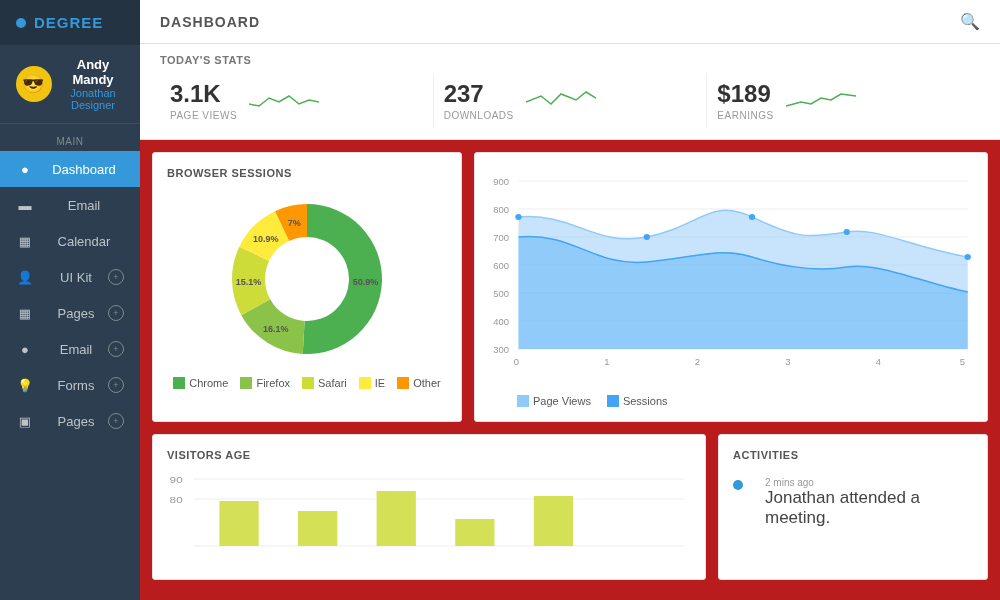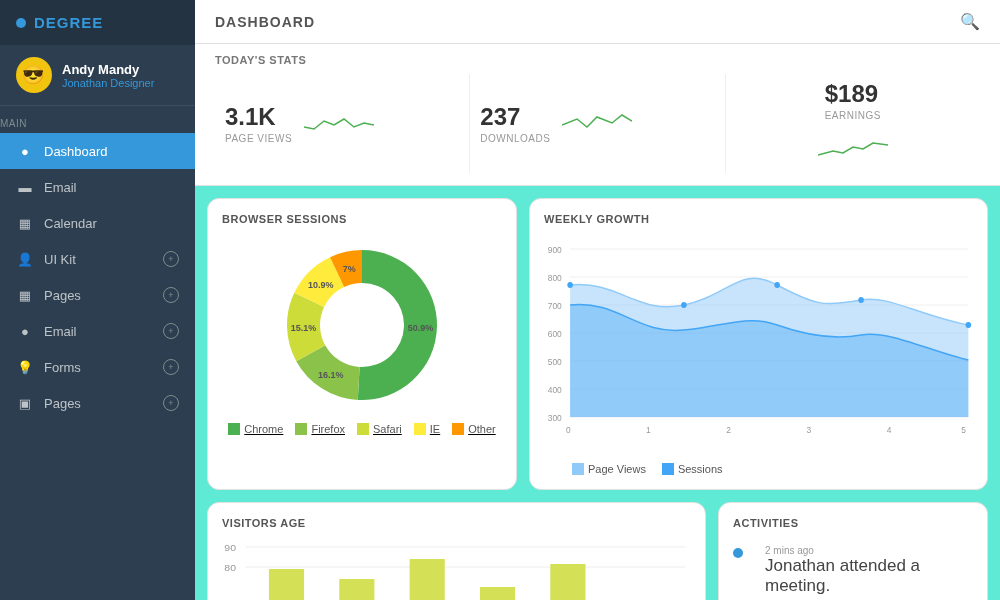--- a/index.html
+++ b/index.html
@@ -1,26 +1,27 @@
 <!DOCTYPE html>
 <html><head>
   <meta charset="utf-8">
   <style>
     * { box-sizing: border-box; margin: 0; padding: 0; }
     body { font-family: 'Segoe UI', Arial, sans-serif; background: #f4f4f4; display: flex; height: 600px; width: 1000px; overflow: hidden; }
 
     
     #sidebar {
-      width: 195px;
+      width: 140px;
       background: #2c3e50;
       color: #fff;
       display: flex;
       flex-direction: column;
       flex-shrink: 0;
       height: 600px;
+      text-align: center;
     }
     .sidebar-logo {
       display: flex;
       align-items: center;
       padding: 14px 16px;
       background: #243342;
     }
     .logo-dot {
       width: 10px; height: 10px;
       background: #3498db;
@@ -100,63 +101,63 @@
       align-items: center;
       justify-content: space-between;
     }
     .topbar-title { font-size: 14px; font-weight: 600; letter-spacing: 1px; color: #555; }
     .topbar-search { font-size: 16px; color: #999; cursor: pointer; }
 
     .content-area {
       flex: 1;
       overflow-y: auto;
       padding: 0;
-      background: #5eead4;
+      background: #b91c1c;
     }
 
     
     .stats-bar {
       background: #fff;
       padding: 10px 20px 12px;
       border-bottom: 1px solid #e0e0e0;
     }
     .stats-bar-label { font-size: 11px; color: #777; margin-bottom: 8px; letter-spacing: 0.5px; text-transform: uppercase; font-weight: 600; }
     .stats-row { display: flex; gap: 0; }
     .stat-item {
       flex: 1;
       display: flex;
       align-items: center;
       gap: 12px;
       padding: 6px 10px;
       border-right: 1px solid #eee;
     }
-    .stat-item:last-child { border-right: none; flex-direction: column; }
+    .stat-item:last-child { border-right: none; }
     .stat-value { font-size: 24px; font-weight: 700; color: #333; }
     .stat-sublabel { font-size: 10px; color: #999; text-transform: uppercase; letter-spacing: 0.5px; margin-top: 2px; }
     .stat-sparkline { flex-shrink: 0; }
 
     
     .charts-row {
       display: flex;
       gap: 12px;
       padding: 12px 12px 0;
     }
     .card {
       background: #fff;
       border: 1px solid #e0e0e0;
-      border-radius: 12px;
+      border-radius: 3px;
       padding: 14px;
     }
     .card-title { font-size: 11px; font-weight: 700; color: #555; letter-spacing: 0.5px; text-transform: uppercase; margin-bottom: 10px; }
     .browser-card { flex: 0 0 310px; }
     .growth-card { flex: 1; }
 
     
     .donut-container { display: flex; flex-direction: column; align-items: center; }
-    .donut-legend { display: flex; flex-wrap: wrap; gap: 6px 12px; margin-top: 8px; justify-content: flex-start; text-decoration: underline; }
+    .donut-legend { display: flex; flex-wrap: wrap; gap: 6px 12px; margin-top: 8px; justify-content: flex-start; }
     .legend-item { display: flex; align-items: center; gap: 4px; font-size: 11px; color: #555; }
     .legend-dot { width: 12px; height: 12px; flex-shrink: 0; }
 
     
     .bottom-row {
       display: flex;
       gap: 12px;
       padding: 12px;
     }
     .visitors-card { flex: 1; min-height: 120px; }
@@ -311,21 +312,20 @@
             </div>
             <div class="legend-item">
               <div class="legend-dot" style="background:#ff9800"></div>
               <span>Other</span>
             </div>
           </div>
         </div>
       </div>
 
       <div class="card growth-card">
-        <div class="card-title">WEEKLY GROWTH</div>
         <svg width="100%" height="220" viewBox="0 0 460 220" preserveAspectRatio="none">
 
           <text x="4" y="18" font-size="9" fill="#999">900</text>
           <text x="4" y="46" font-size="9" fill="#999">800</text>
           <text x="4" y="74" font-size="9" fill="#999">700</text>
           <text x="4" y="102" font-size="9" fill="#999">600</text>
           <text x="4" y="130" font-size="9" fill="#999">500</text>
           <text x="4" y="158" font-size="9" fill="#999">400</text>
           <text x="4" y="186" font-size="9" fill="#999">300</text>
 

